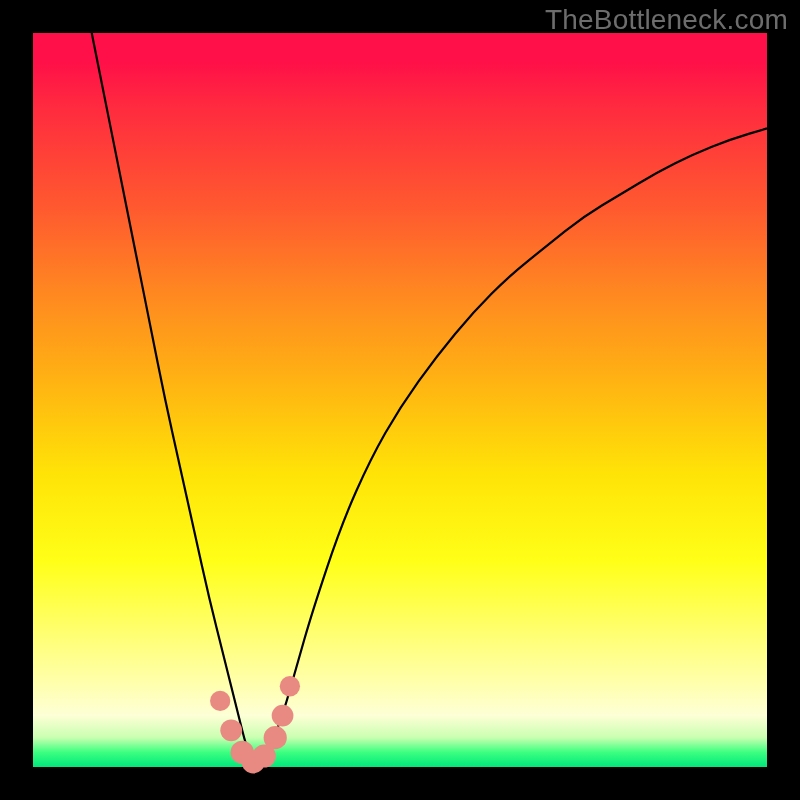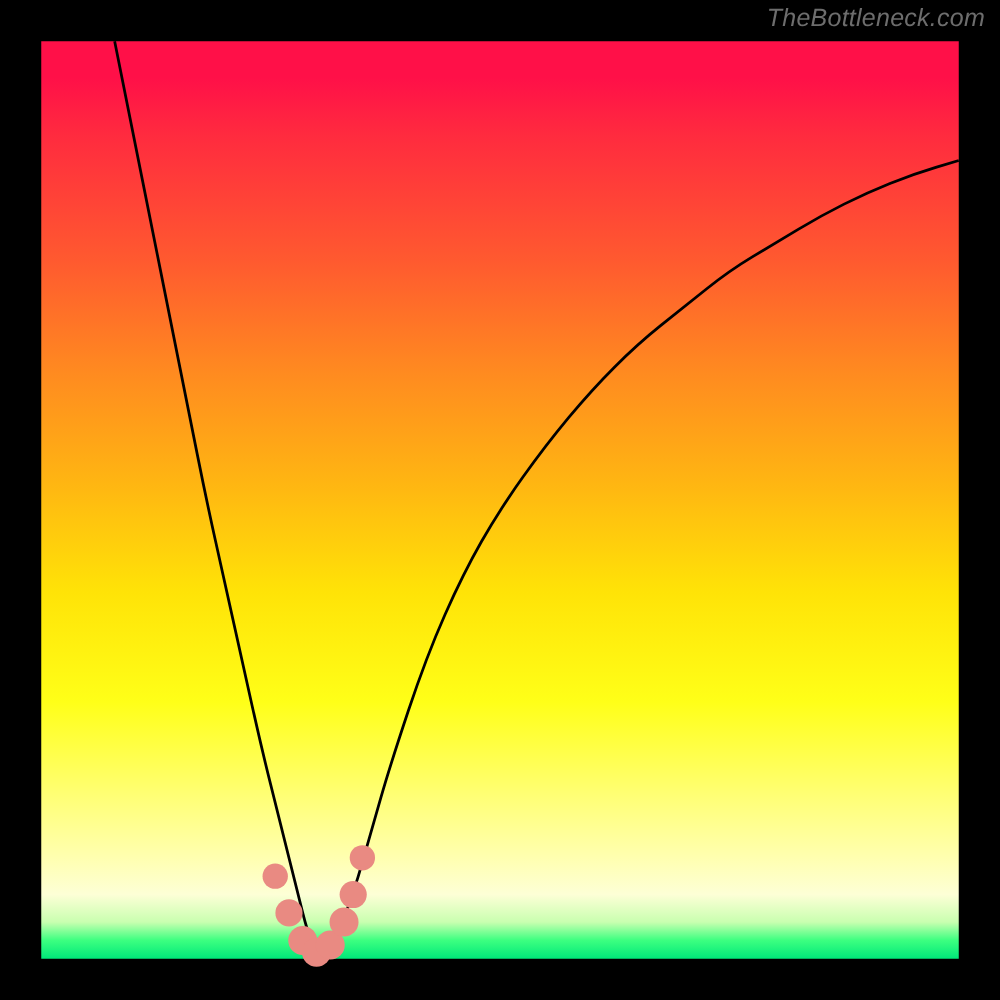--- a/index.html
+++ b/index.html
@@ -15,25 +15,24 @@
     position: relative;
     width: 800px;
     height: 800px;
     background: #000;
   }
   .watermark {
     position: absolute;
     top: 4px;
     right: 12px;
     color: #6d6d6d;
-    font-size: 20px;
+    font-size: 28px;
     font-weight: 500;
     letter-spacing: 0.2px;
     z-index: 5;
-    font-style: italic;
   }
   .plot-area {
     position: absolute;
     left: 33px;
     top: 33px;
     width: 734px;
     height: 734px;
     
     background: linear-gradient(
       to bottom,

